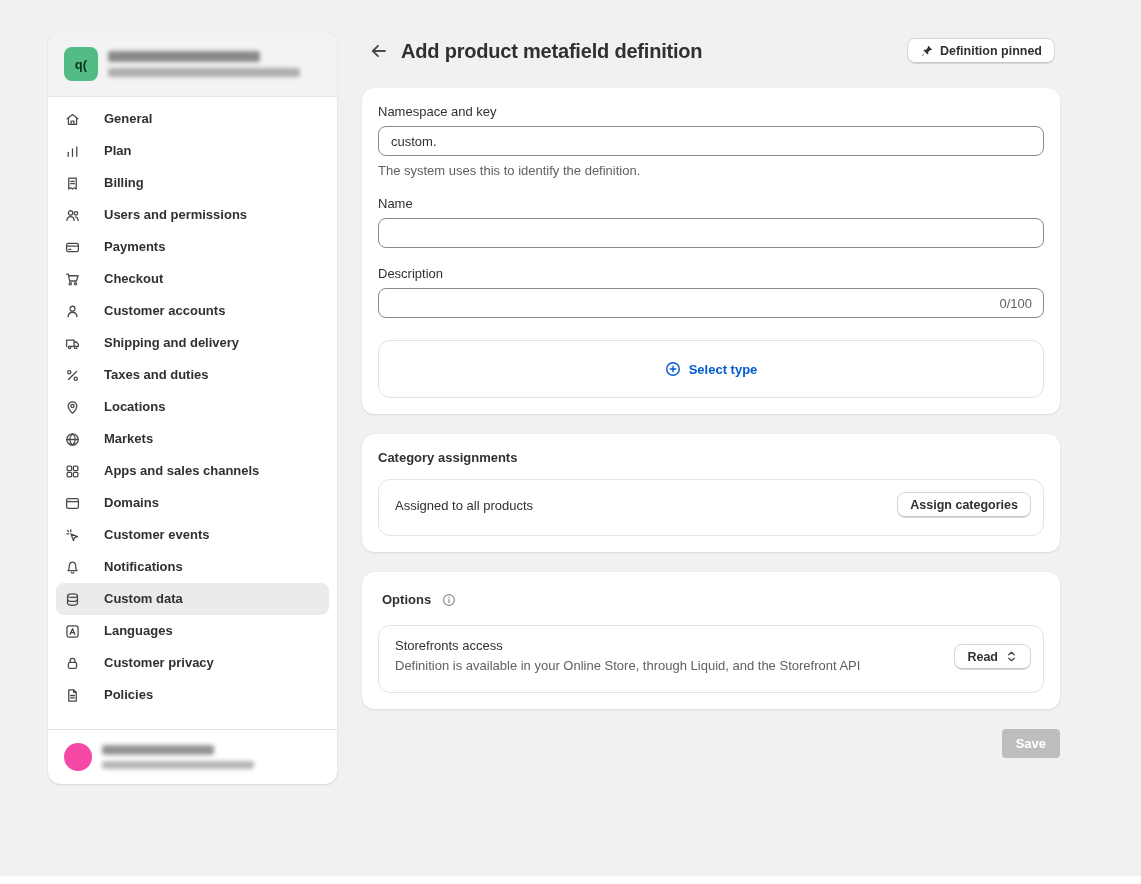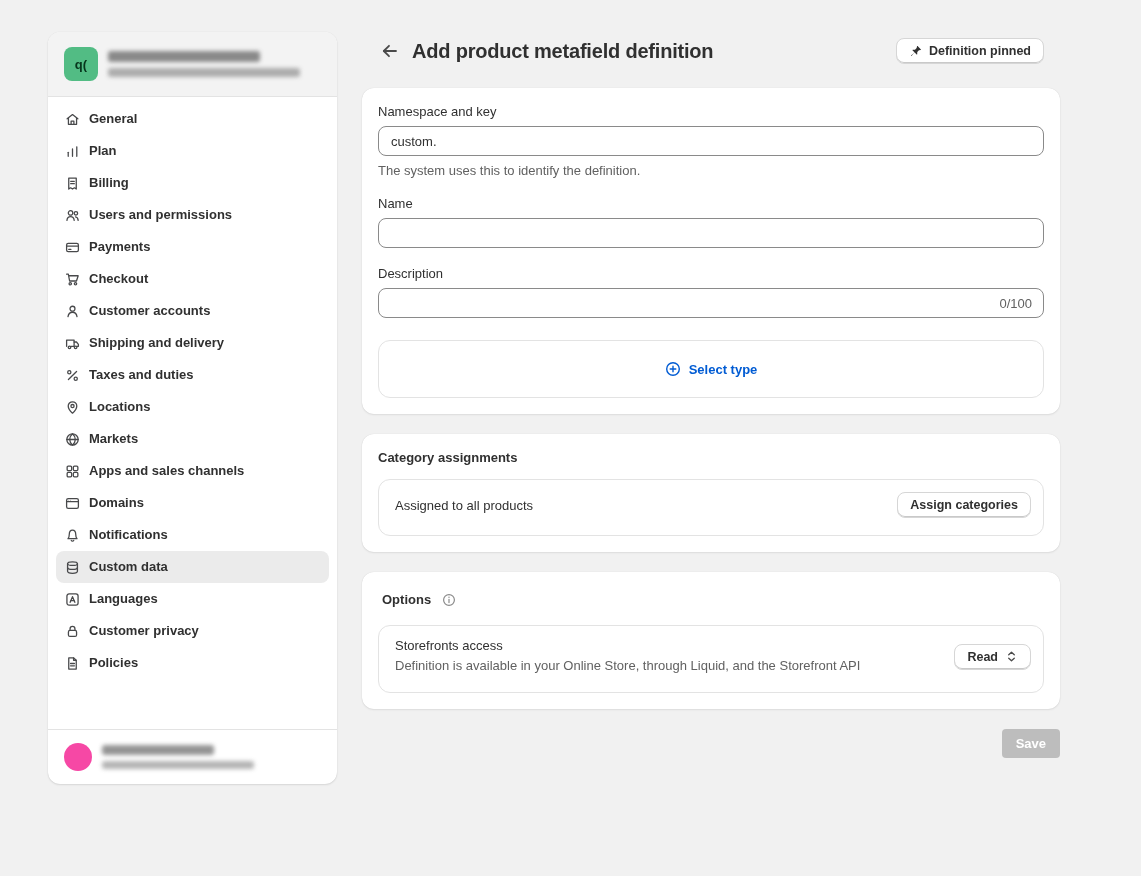--- a/index.html
+++ b/index.html
@@ -30,41 +30,41 @@
     width: 34px; height: 34px; border-radius: 8px; flex: none;
     background: #52bc84; color: #07351c;
     display: flex; align-items: center; justify-content: center;
     font-weight: 700; font-size: 13px;
   }
   .redact { border-radius: 3px; filter: blur(2px); opacity: .8; }
   .redact-name  { width: 152px; height: 11px; margin-bottom: 6px; background: #6f6f6f; }
   .redact-url   { width: 192px; height: 9px;  background: #9b9b9b; }
   .nav { flex: 1; padding: 6px 8px; }
   .nav-item {
-    display: flex; align-items: center; gap: 9px;
+    display: flex; align-items: center; gap: 24px;
     padding: 6px 8px; border-radius: 8px;
     font-weight: 600; font-size: 13px; color: #303030;
     cursor: pointer; line-height: 20px;
   }
   .nav-item.selected { background: #ebebeb; }
   .nav-icon {
     width: 16px; height: 16px; color: #48494b; flex: none;
     display: inline-flex; align-items: center; justify-content: center;
   }
   .sidebar-footer {
     border-top: 1px solid #e3e3e3; padding: 13px 16px;
     display: flex; align-items: center; gap: 10px;
   }
   .user-avatar { width: 28px; height: 28px; border-radius: 50%; background: #f648a5; flex: none; }
   .redact-user-name  { width: 112px; height: 10px; margin-bottom: 6px; background: #7a7a7a; }
   .redact-user-email { width: 152px; height: 8px;  background: #a2a2a2; }
 
   
   .main { width: 698px; margin-left: 25px; }
-  .main-header { display: flex; align-items: center; margin: 6px 16px 24px; }
+  .main-header { display: flex; align-items: center; margin: 6px 5px 24px; }
   .back-btn { background: none; border: none; padding: 2px; cursor: pointer; display: inline-flex; }
   .page-title { font-size: 20px; font-weight: 700; margin: 0 0 0 10px; letter-spacing: -.2px; }
   .spacer { flex: 1; }
   .btn {
     display: inline-flex; align-items: center; gap: 7px;
     background: #fff; border: 1px solid #d6d6d6; border-radius: 8px;
     box-shadow: inset 0 -1px 0 #c9c9c9;
     padding: 5px 12px; font: inherit; font-weight: 600; font-size: 12.5px; color: #303030;
     cursor: pointer; white-space: nowrap;
   }
@@ -252,20 +252,31 @@
         <div class="nav-item">
           <span class="nav-icon">
             <svg viewBox="0 0 14 14" width="15" height="15" fill="none" stroke="currentColor" stroke-width="1.2" stroke-linecap="round" stroke-linejoin="round">
               <rect x="1.5" y="2.5" width="11" height="9" rx="1.5"></rect>
               <path d="M1.5 5.3h11"></path>
               <circle cx="3.5" cy="3.9" r="0.35" fill="currentColor" stroke="none"></circle>
               <circle cx="5" cy="3.9" r="0.35" fill="currentColor" stroke="none"></circle>
             </svg>
           </span>
           <span>Domains</span>
+        </div>
+        <div class="nav-item">
+          <span class="nav-icon">
+            <svg viewBox="0 0 14 14" width="15" height="15" fill="none" stroke="currentColor" stroke-width="1.2" stroke-linecap="round" stroke-linejoin="round">
+              <path d="M5.5 5.5 11.7 8l-2.8 1-1 2.8Z"></path>
+              <path d="M2.2 2.2l1.2 1.2"></path>
+              <path d="M1.8 5.4h1.6"></path>
+              <path d="M5.4 1.8v1.6"></path>
+            </svg>
+          </span>
+          <span>Customer events</span>
         </div>
         <div class="nav-item">
           <span class="nav-icon">
             <svg viewBox="0 0 14 14" width="15" height="15" fill="none" stroke="currentColor" stroke-width="1.2" stroke-linecap="round" stroke-linejoin="round">
               <path d="M11.2 10H2.8c.7-.8 1.2-1.6 1.2-4.1C4 3.6 5.2 2 7 2s3 1.6 3 3.9c0 2.5.5 3.3 1.2 4.1Z"></path>
               <path d="M5.9 11.6a1.2 1.2 0 0 0 2.2 0"></path>
             </svg>
           </span>
           <span>Notifications</span>
         </div>

